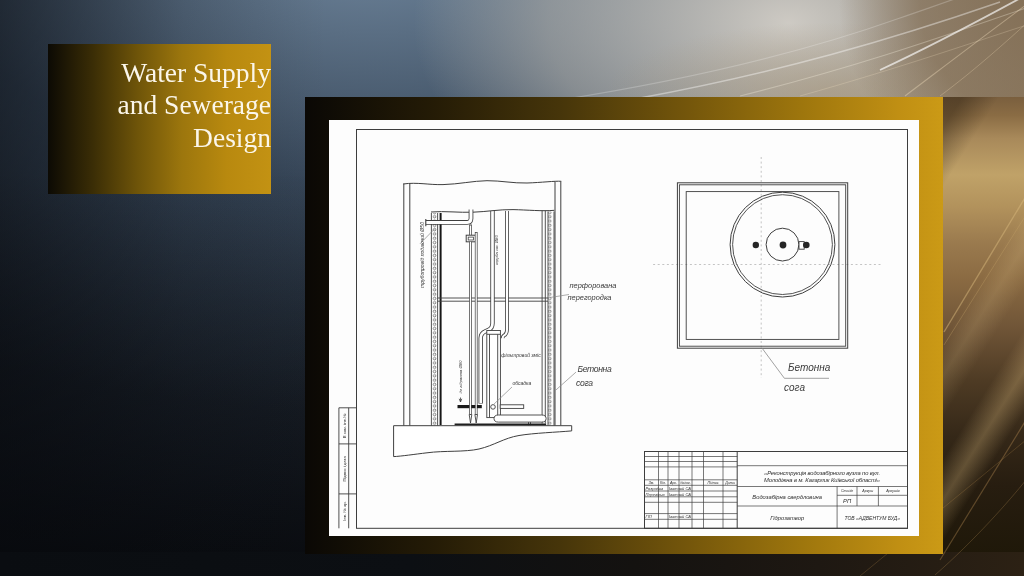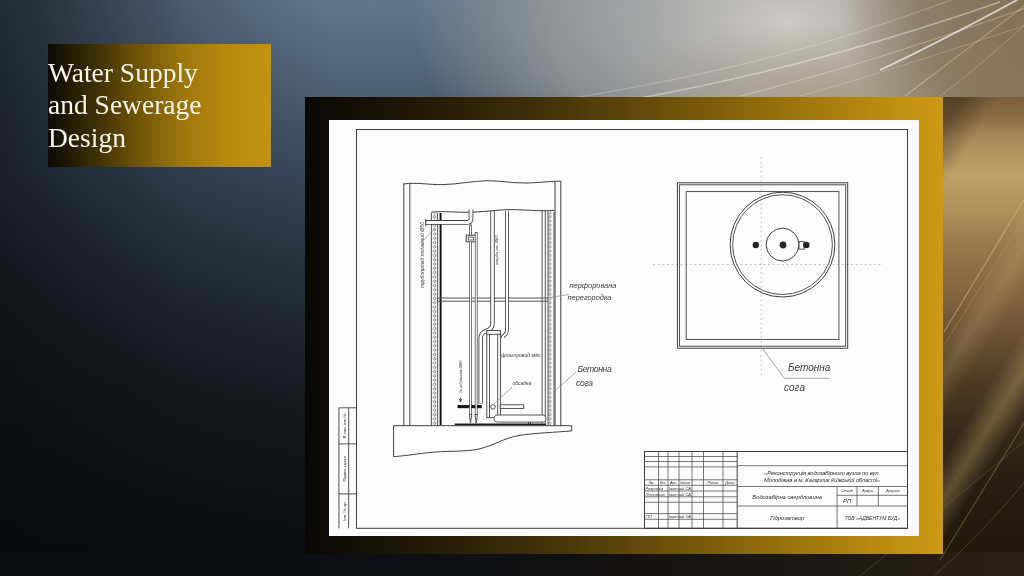--- a/index.html
+++ b/index.html
@@ -14,23 +14,23 @@
 #bg2{position:absolute;inset:0;background:
  linear-gradient(to bottom, rgba(0,0,0,0) 30%, rgba(7,9,12,0.4) 62%, rgba(5,6,9,0.75) 88%, rgba(4,5,7,0.85) 100%)}
 #bg3{position:absolute;inset:0;background:
  linear-gradient(to right, rgba(7,9,13,0.5) 0%, rgba(7,9,13,0.12) 18%, rgba(0,0,0,0) 32%)}
 #rightstrip{position:absolute;left:940px;top:97px;width:84px;height:457px;background:
  linear-gradient(to bottom, #7a5f3e 0%, #8a6c44 4%, #a8895a 9%, #c0a268 17%, #b2925c 24%, #9a7a4e 32%, #8a6a42 40%, #715638 50%, #4e3b24 62%, #352818 74%, #271d10 85%, #1f1809 100%)}
 #rightstrip2{position:absolute;left:940px;top:97px;width:84px;height:457px;background:
  linear-gradient(122deg, rgba(30,20,8,0.4) 6%, rgba(0,0,0,0) 16%, rgba(0,0,0,0) 42%, rgba(238,210,150,0.16) 48%, rgba(0,0,0,0) 55%, rgba(0,0,0,0) 62%, rgba(225,192,130,0.3) 69%, rgba(0,0,0,0) 76%)}
 #botstrip{position:absolute;left:0;top:552px;width:1024px;height:24px;background:
  linear-gradient(to right, #0a0d11 0%, #0c0f13 40%, #141210 62%, #1e1812 80%, #2c2114 100%)}
-.titlebox{position:absolute;left:48px;top:44px;width:223px;height:123px;
+.titlebox{position:absolute;left:48px;top:44px;width:223px;height:150px;
  background:linear-gradient(90deg,#0c0a04 0%, #3a2d06 20%, #6e5409 40%, #9c760d 60%, #b8890f 80%, #c39213 100%);
- color:#fbf6ea;font-family:"Liberation Serif",serif;font-size:27.5px;line-height:32.7px;text-align:left;padding-top:12.5px;box-sizing:border-box}
+ color:#fbf6ea;font-family:"Liberation Serif",serif;font-size:27.5px;line-height:32.7px;text-align:right;padding-top:12.5px;box-sizing:border-box}
 .frame{position:absolute;left:305px;top:97px;width:638px;height:457px;
  background:linear-gradient(90deg, #0a0805 0%, #241b06 20%, #46350a 40%, #74560b 60%, #9e760d 78%, #c08f13 93%, #cb9a16 100%)}
 .paper{position:absolute;left:329px;top:120px;width:590px;height:416px;background:#fdfdfd}
 </style>
 </head>
 <body>
 <div id="stage">
   <div id="bg1"></div>
   <div id="bg2"></div>
   <div id="bg3"></div>

